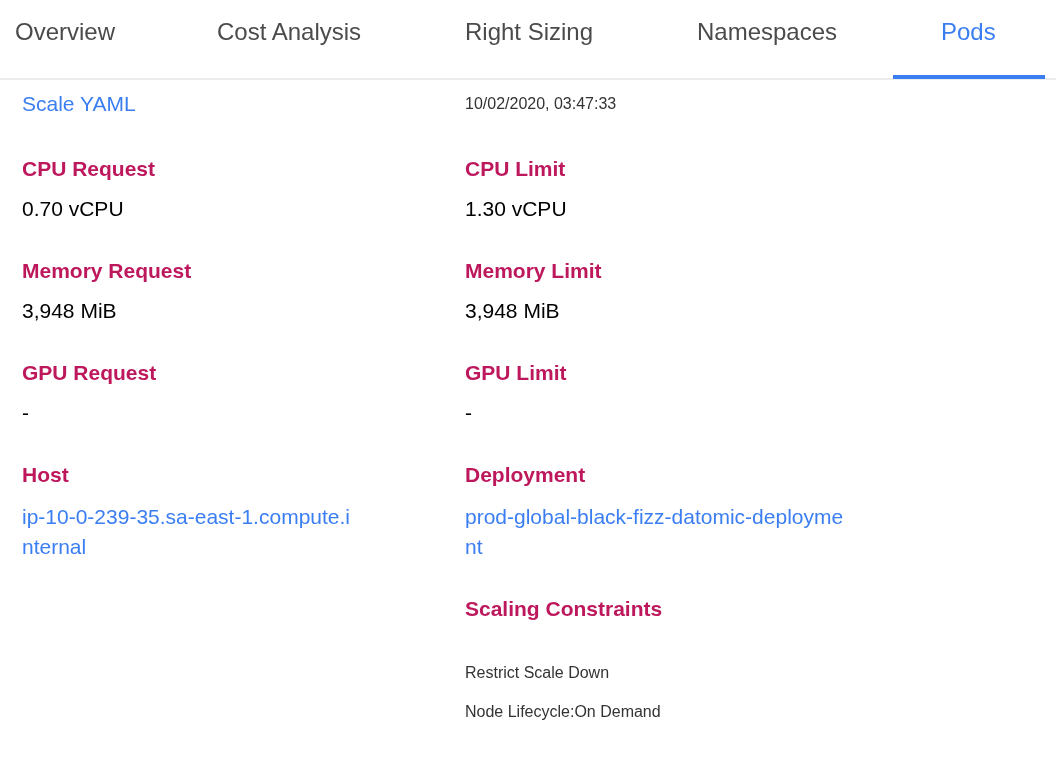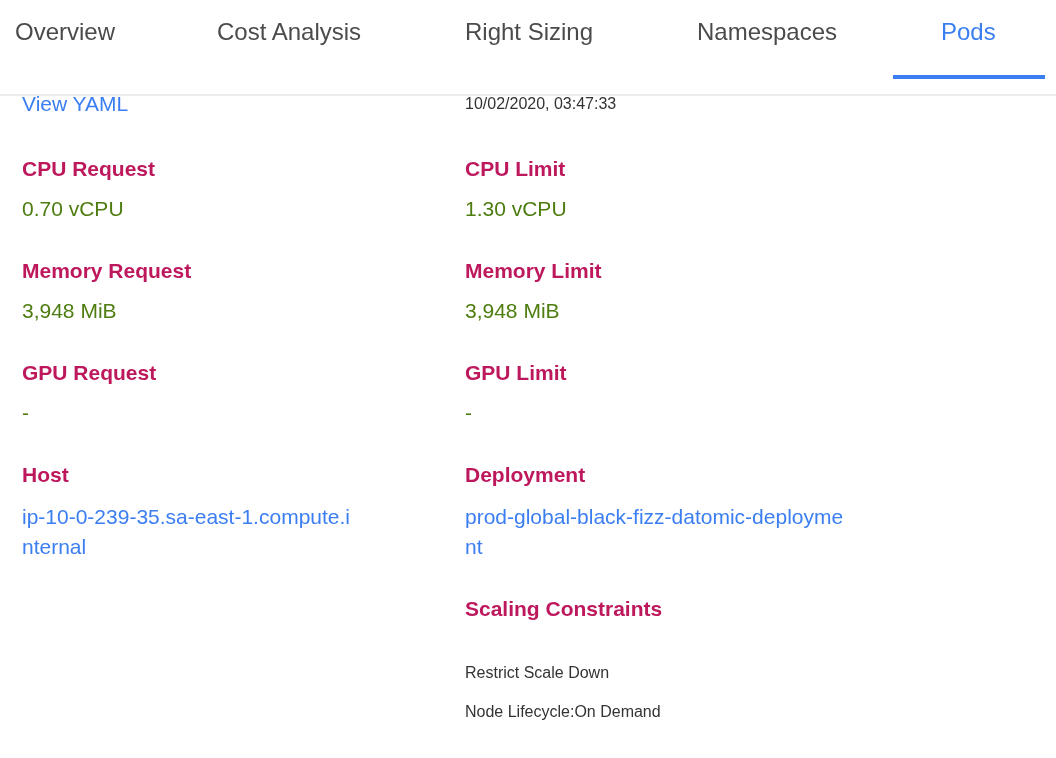--- a/index.html
+++ b/index.html
@@ -7,21 +7,21 @@
     width: 1056px; height: 758px;
     background: #ffffff;
     font-family: "Liberation Sans", sans-serif;
     position: relative;
     overflow: hidden;
   }
 
   
   .tabbar {
     position: absolute; left: 0; top: 0;
-    width: 1056px; height: 96px;
+    width: 1056px; height: 80px;
     border-bottom: 2px solid #ececec;
     box-sizing: border-box;
     background: #fff;
   }
   .tab {
     position: absolute; top: 18px;
     font-size: 24px; line-height: 28px;
     color: #4b4b4b;
     cursor: pointer;
     white-space: nowrap;
@@ -36,21 +36,21 @@
 
   
   .cell { position: absolute; }
   .flabel {
     font-size: 21px; line-height: 26px;
     font-weight: 700; color: #be185d;
     white-space: nowrap;
   }
   .fvalue {
     font-size: 21px; line-height: 26px;
-    color: #4d7c0f; margin-top: 14px;
+    color: #000000; margin-top: 14px;
     white-space: nowrap;
   }
   .link {
     font-size: 21px; line-height: 26px;
     color: #3b7ef2; cursor: pointer;
     text-decoration: none;
   }
   .wraplink {
     display: block;
     margin-top: 14px;
@@ -72,21 +72,21 @@
 <div class="tabbar">
   <div class="tab" style="left:15px">Overview</div>
   <div class="tab" style="left:217px">Cost Analysis</div>
   <div class="tab" style="left:697px">Namespaces</div>
   <div class="tab" style="left:465px">Right Sizing</div>
   <div class="tab active" style="left:941px">Pods</div>
   <div class="tab-underline"></div>
 </div>
 
 <div class="cell" style="left:22px; top:91px">
-  <a class="link">View YAML</a>
+  <a class="link">Scale YAML</a>
 </div>
 <div class="cell" style="left:465px; top:91px">
   <div class="plain">10/02/2020, 03:47:33</div>
 </div>
 
 <div class="cell" style="left:22px; top:156px">
   <div class="flabel">CPU Request</div>
   <div class="fvalue">0.70 vCPU</div>
 </div>
 <div class="cell" style="left:465px; top:156px">

